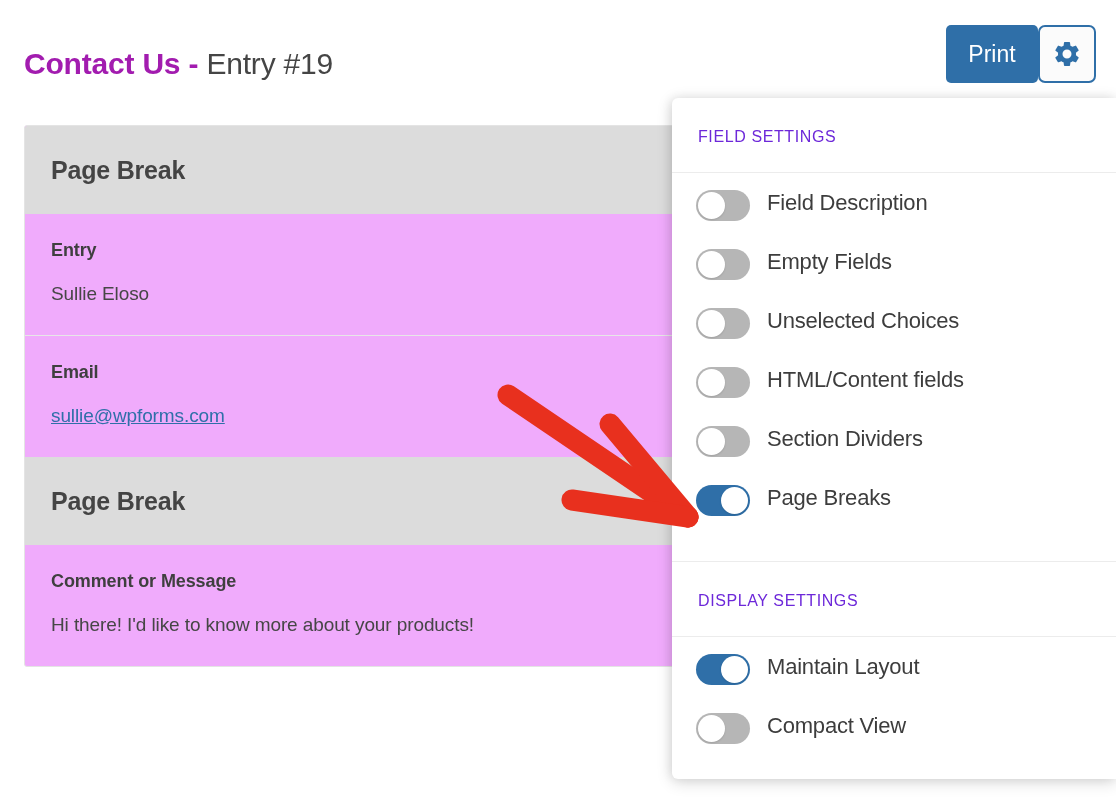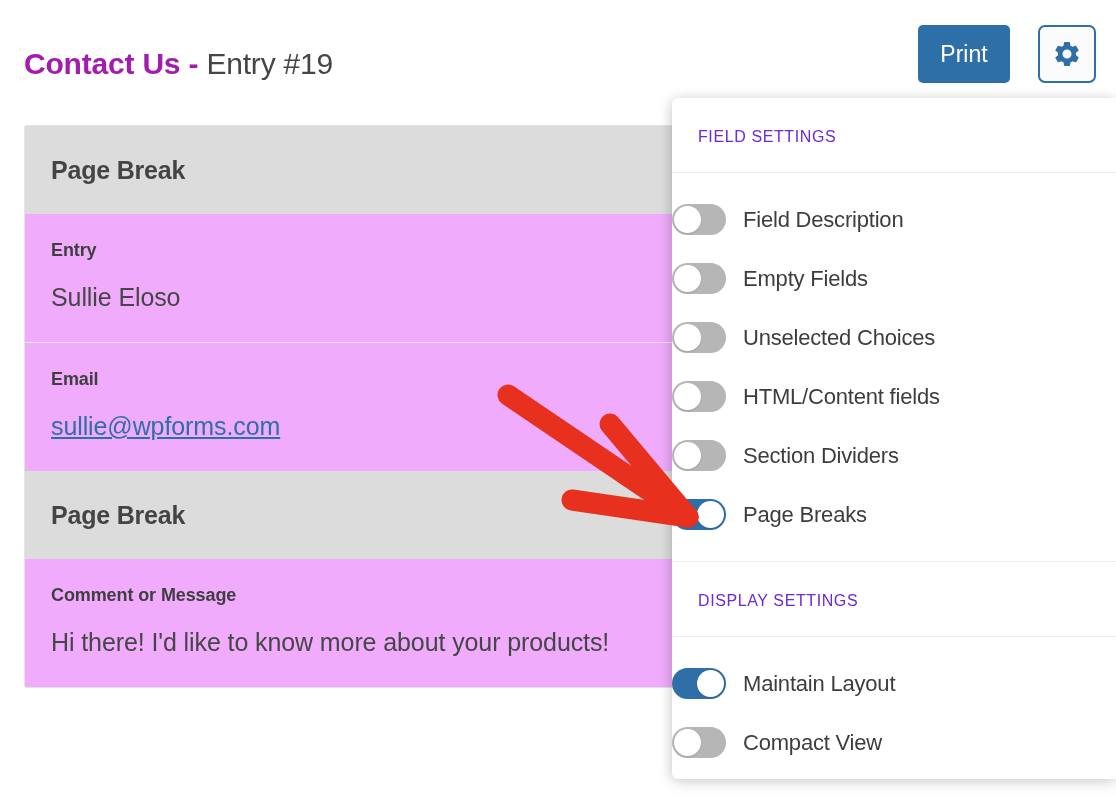--- a/index.html
+++ b/index.html
@@ -41,21 +41,21 @@
     font-weight: normal;
     color: #454545;
   }
 
   #header-actions {
     position: absolute;
     right: 20px;
     top: 25px;
     display: flex;
     align-items: center;
-    gap: 28px;
+    gap: 0;
   }
   #print-button {
     display: inline-flex;
     align-items: center;
     justify-content: center;
     min-width: 92px;
     height: 58px;
     padding: 0 20px;
     background: #2f6fa8;
     color: #ffffff;
@@ -116,21 +116,21 @@
     border-top: 1px solid #e7e7e7;
   }
   .field-label {
     font-size: 18px;
     font-weight: bold;
     color: #3f3f3f;
     margin: 0 0 22px 0;
     letter-spacing: -0.1px;
   }
   .field-value {
-    font-size: 25px;
+    font-size: 19px;
     color: #464646;
     margin: 0;
     letter-spacing: -0.1px;
   }
   .field-value a {
     color: #2f6fa8;
     text-decoration: underline;
   }
 
   
@@ -153,22 +153,22 @@
     color: #6d28d9;
     padding: 30px 0 26px 26px;
     border-bottom: 1px solid #ececec;
     box-sizing: border-box;
   }
   .toggle-group {
     padding: 17px 0 17px 0;
   }
   .toggle-row {
     display: flex;
-    align-items: center;
     height: 59px;
+    padding-left: 24px;
     cursor: pointer;
     box-sizing: border-box;
   }
   .toggle {
     position: relative;
     width: 54px;
     height: 31px;
     border-radius: 16px;
     background: #b6b6b6;
     flex: 0 0 auto;

